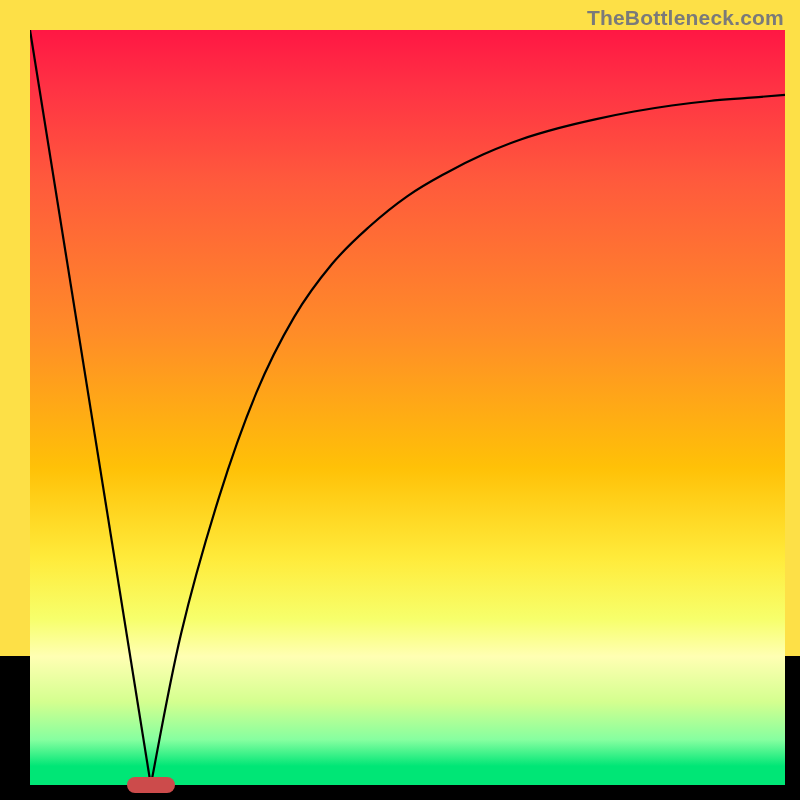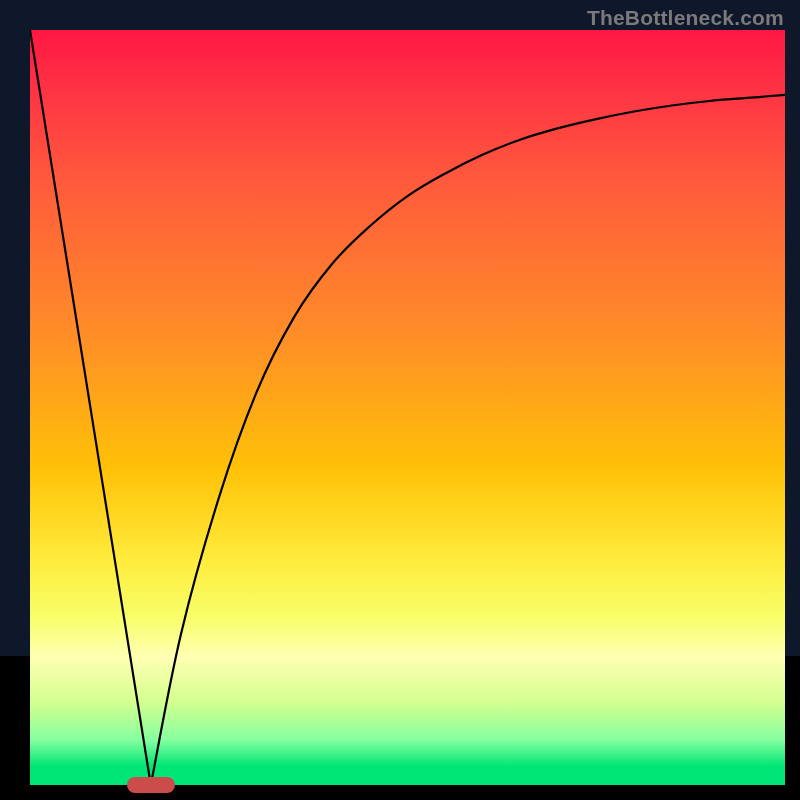--- a/index.html
+++ b/index.html
@@ -7,21 +7,21 @@
     padding: 0;
     width: 800px;
     height: 800px;
     overflow: hidden;
     background: #000;
   }
   .chart {
     position: relative;
     width: 800px;
     height: 656px;
-    background: #0f172a;
+    background: #fde047;
   }
   .plot-area {
     position: absolute;
     left: 30px;
     top: 30px;
     width: 755px;
     height: 755px;
     background: linear-gradient(to bottom,
       #ff1744 0%,
       #ff3344 8%,

